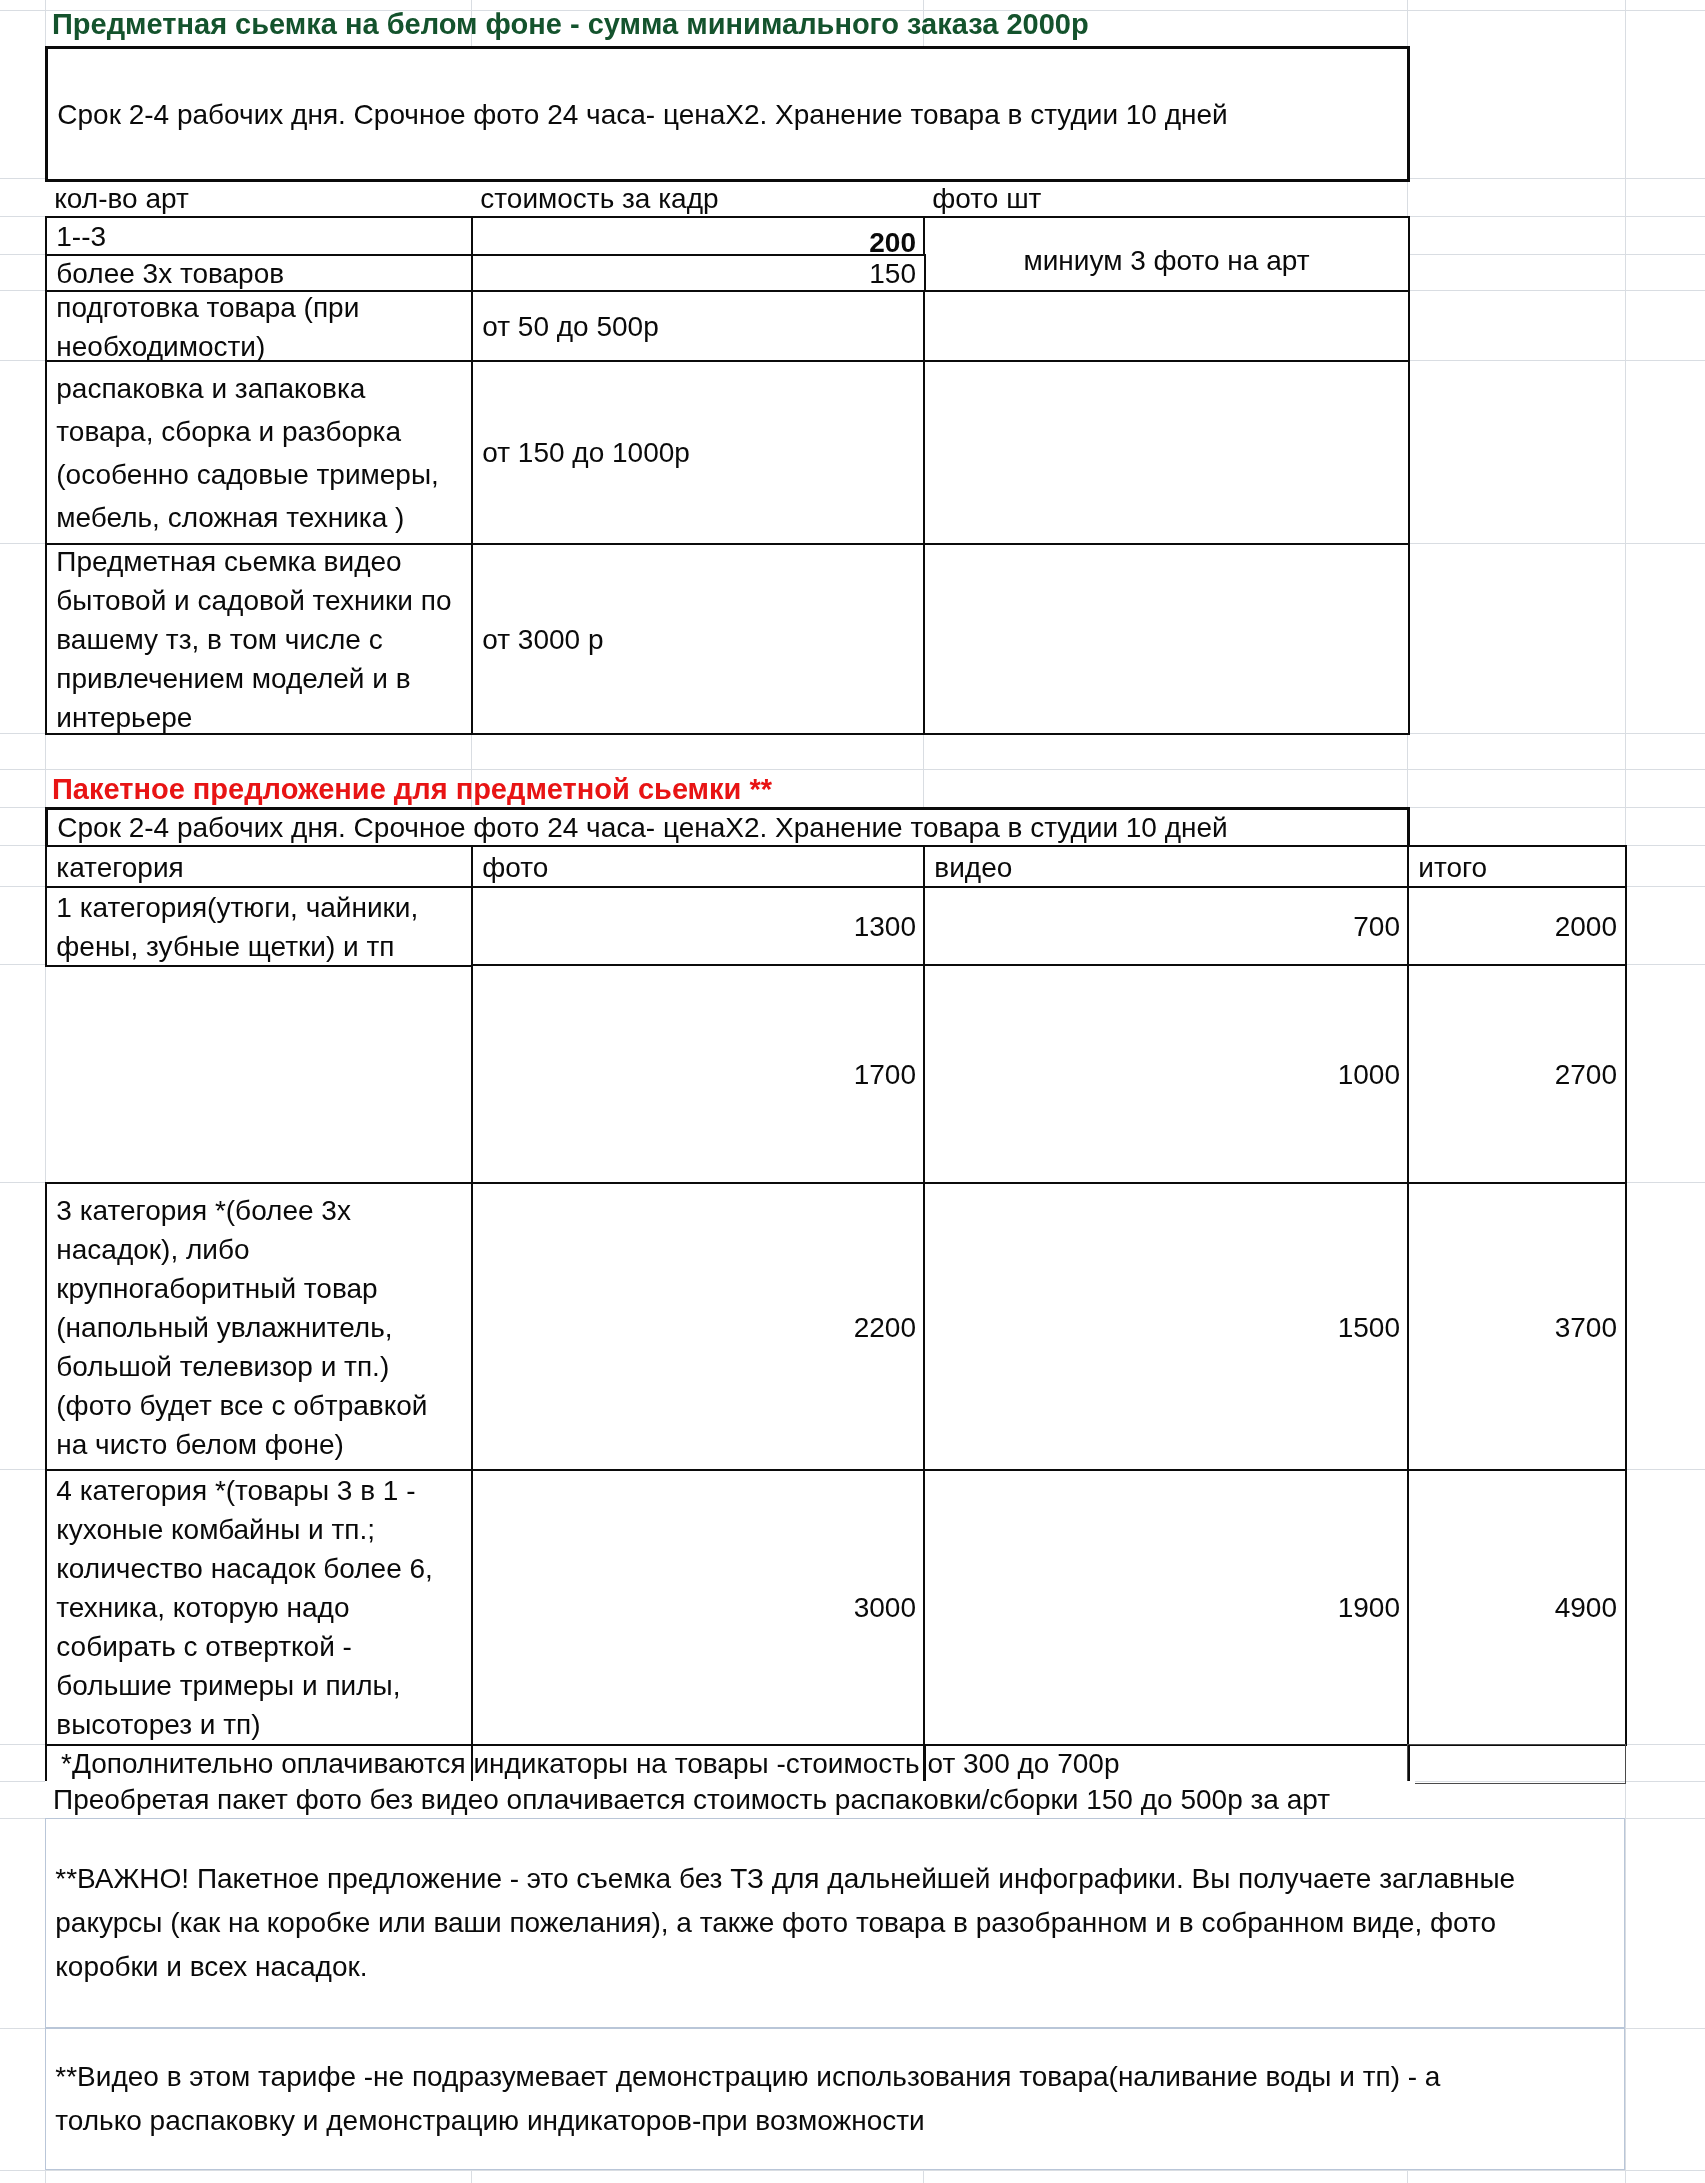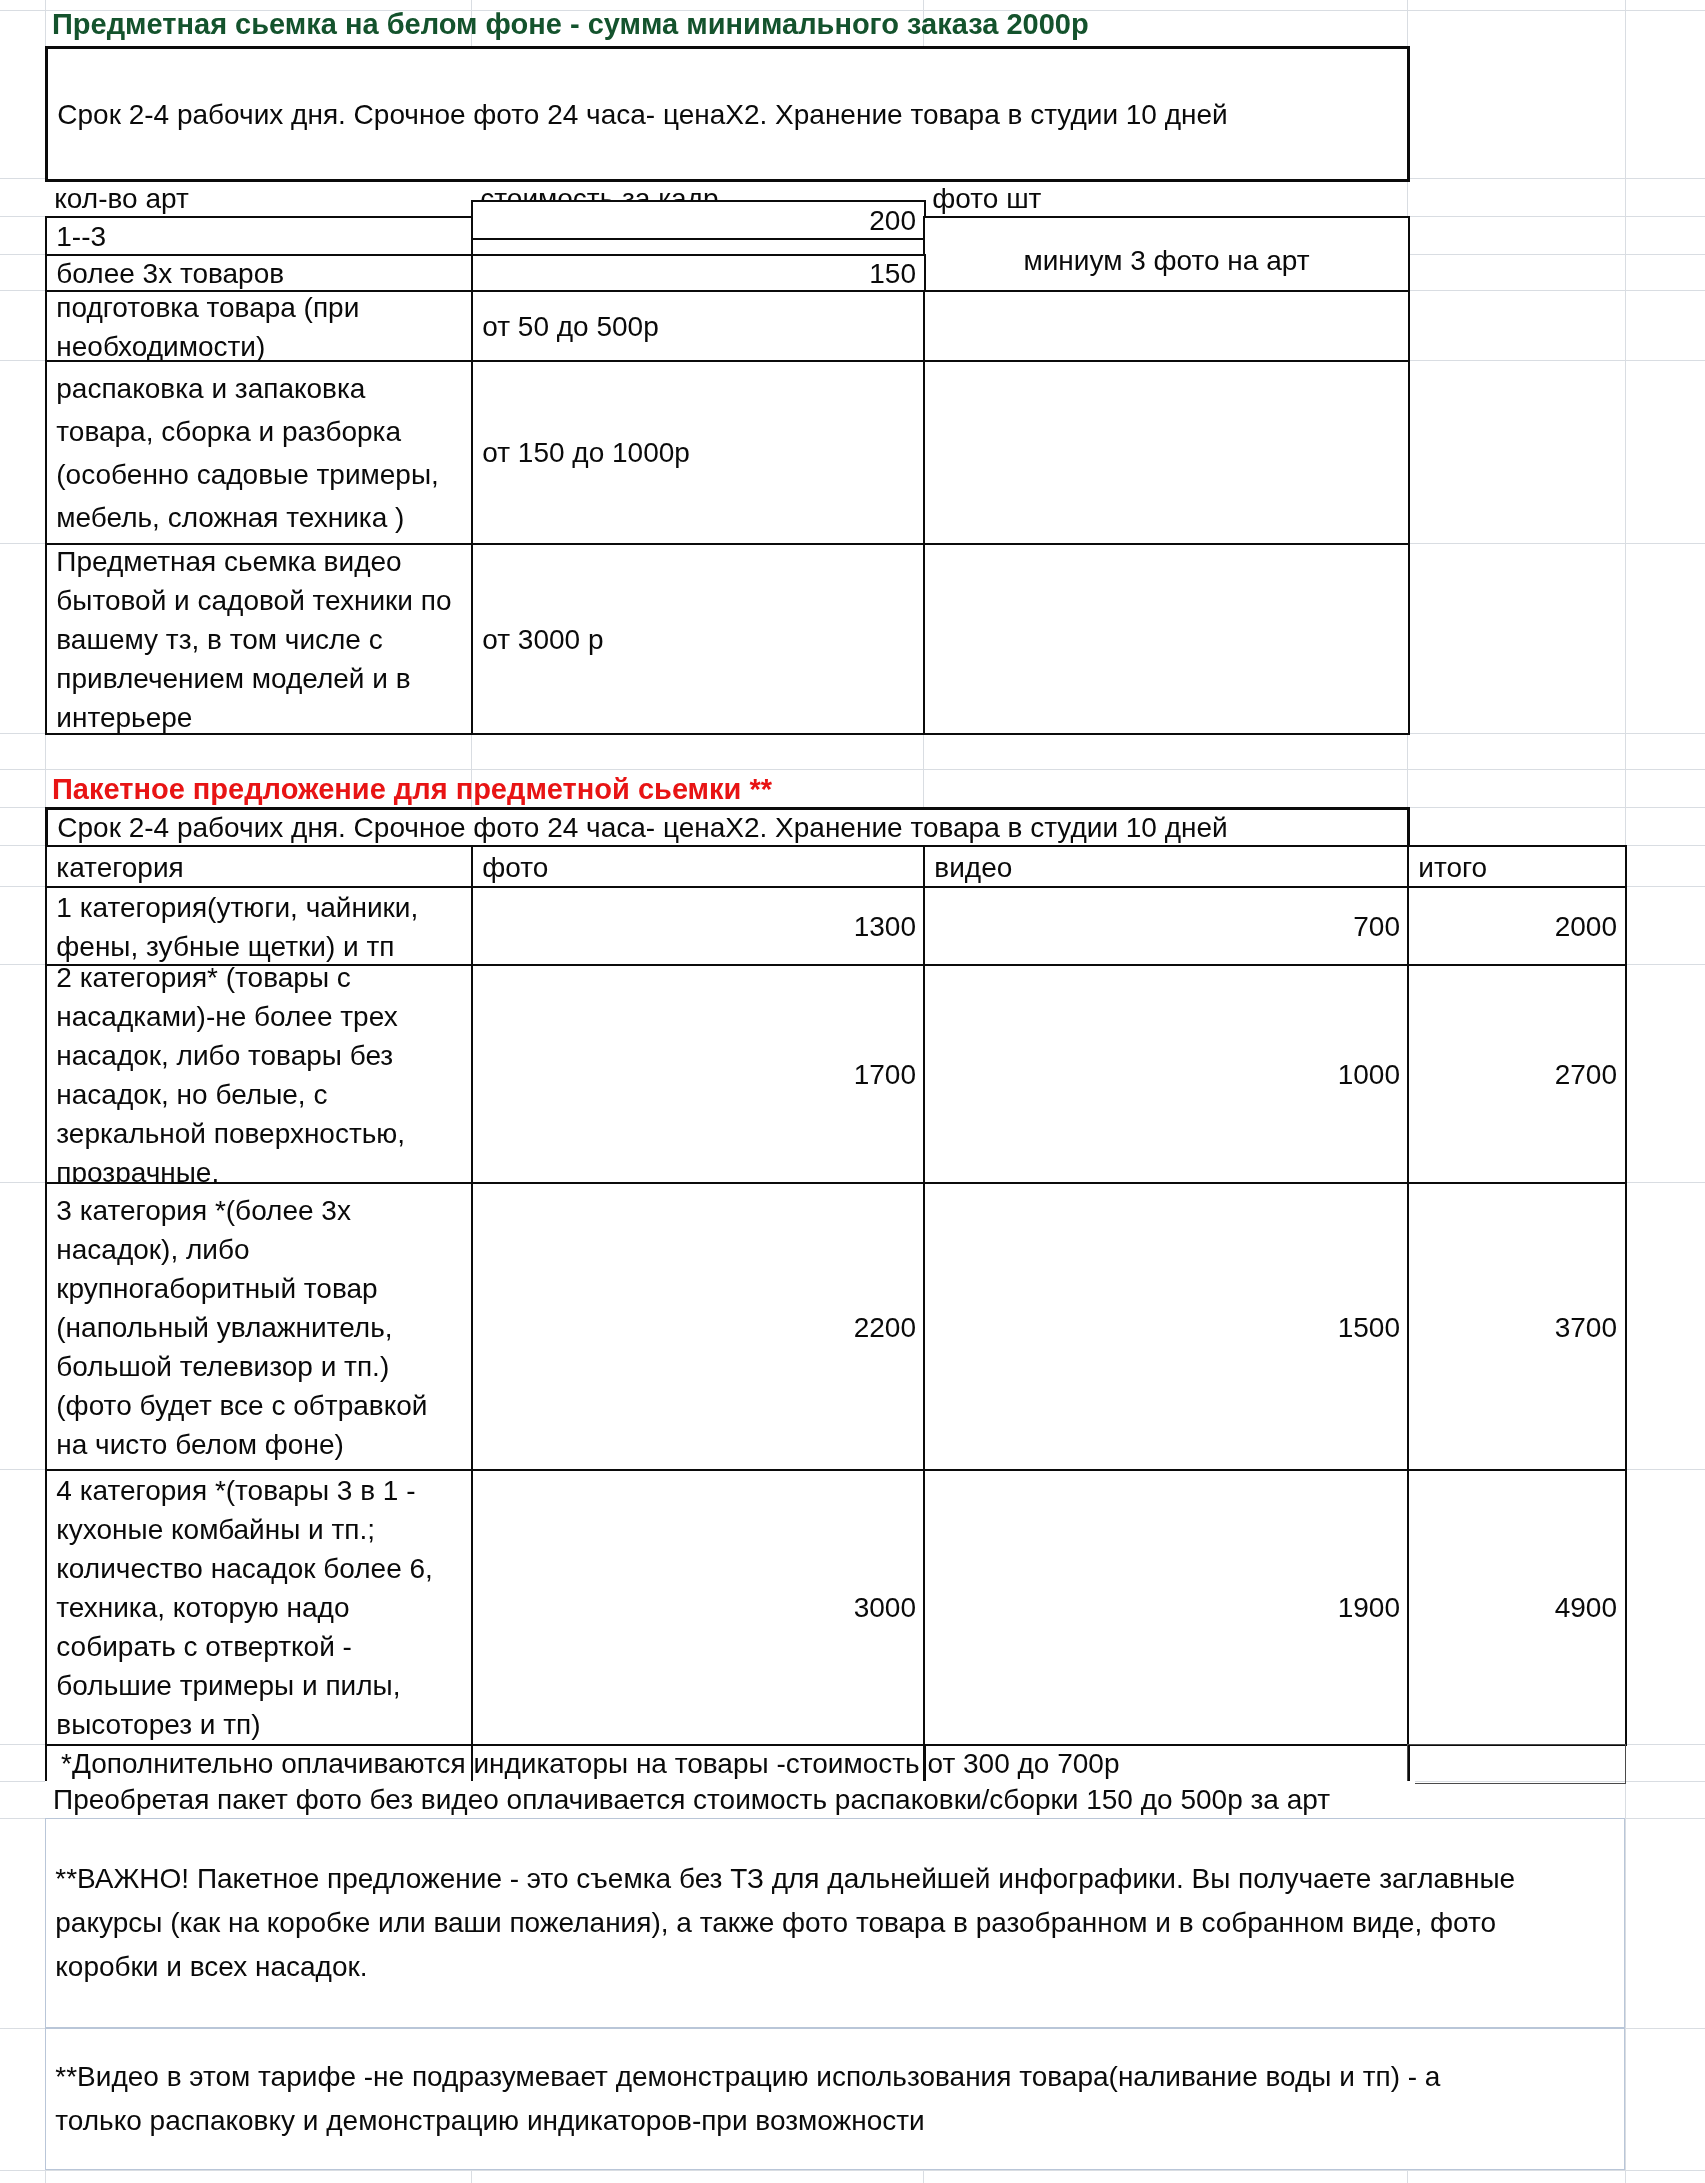--- a/index.html
+++ b/index.html
@@ -60,21 +60,21 @@
 
   <div class="title" style="top:8px;color:#14532d;">Предметная сьемка на белом фоне - сумма минимального заказа 2000р</div>
 
   <div class="cell thick" style="left:45px;top:46px;width:1365px;height:136px;white-space:nowrap;">Срок 2-4 рабочих дня. Срочное фото 24 часа- ценаХ2. Хранение товара в студии 10 дней</div>
 
   <div class="cell nob" style="left:45px;top:180px;width:426px;height:37px;">кол-во арт</div>
   <div class="cell nob" style="left:471px;top:180px;width:452px;height:37px;">стоимость за кадр</div>
   <div class="cell nob" style="left:923px;top:180px;width:484px;height:37px;">фото шт</div>
 
   <div class="cell" style="left:45px;top:216px;width:428px;height:40px;">1--3</div>
-  <div class="cell num" style="left:471px;top:200px;width:455px;height:40px;">200</div>
+  <div class="cell num" style="left:471px;top:216px;width:455px;height:52px;font-weight:bold;">200</div>
   <div class="cell ctr" style="left:923px;top:216px;width:487px;height:88px;">миниум 3 фото на арт</div>
 
   <div class="cell" style="left:45px;top:254px;width:428px;height:39px;">более 3х товаров</div>
   <div class="cell num" style="left:471px;top:254px;width:455px;height:39px;">150</div>
 
   <div class="cell wrap" style="left:45px;top:290px;width:428px;height:73px;">подготовка товара (при необходимости)</div>
   <div class="cell" style="left:471px;top:290px;width:455px;height:73px;">от 50 до 500р</div>
   <div class="cell empty" style="left:923px;top:290px;width:487px;height:73px;"></div>
 
   <div class="cell wrap" style="left:45px;top:360px;width:428px;height:185px;line-height:43px;">распаковка и запаковка товара, сборка и разборка (особенно садовые тримеры, мебель, сложная техника )</div>
@@ -92,21 +92,20 @@
   <div class="cell" style="left:45px;top:845px;width:428px;height:44px;">категория</div>
   <div class="cell" style="left:471px;top:845px;width:455px;height:44px;">фото</div>
   <div class="cell" style="left:923px;top:845px;width:487px;height:44px;">видео</div>
   <div class="cell" style="left:1407px;top:845px;width:220px;height:44px;">итого</div>
 
   <div class="cell wrap" style="left:45px;top:886px;width:428px;height:81px;">1 категория(утюги, чайники, фены, зубные щетки) и тп</div>
   <div class="cell num" style="left:471px;top:886px;width:455px;height:81px;">1300</div>
   <div class="cell num" style="left:923px;top:886px;width:487px;height:81px;">700</div>
   <div class="cell num" style="left:1407px;top:886px;width:220px;height:81px;">2000</div>
 
-  <div class="cell wrap" style="left:45px;top:964px;width:428px;height:221px;">2 категория* (товары с насадками)-не более трех насадок, либо товары без насадок, но белые, с зеркальной поверхностью, прозрачные.</div>
   <div class="cell num" style="left:471px;top:964px;width:455px;height:221px;">1700</div>
   <div class="cell num" style="left:923px;top:964px;width:487px;height:221px;">1000</div>
   <div class="cell num" style="left:1407px;top:964px;width:220px;height:221px;">2700</div>
 
   <div class="cell wrap" style="left:45px;top:1182px;width:428px;height:290px;">3 категория *(более 3х насадок), либо крупногаборитный товар (напольный увлажнитель, большой телевизор и тп.)(фото будет все с обтравкой на чисто белом фоне)</div>
   <div class="cell num" style="left:471px;top:1182px;width:455px;height:290px;">2200</div>
   <div class="cell num" style="left:923px;top:1182px;width:487px;height:290px;">1500</div>
   <div class="cell num" style="left:1407px;top:1182px;width:220px;height:290px;">3700</div>
 
   <div class="cell wrap" style="left:45px;top:1469px;width:428px;height:277px;">4 категория *(товары 3 в 1 - кухоные комбайны  и тп.; количество насадок более 6, техника, которую надо собирать с отверткой - большие тримеры и пилы, высоторез и тп)</div>

